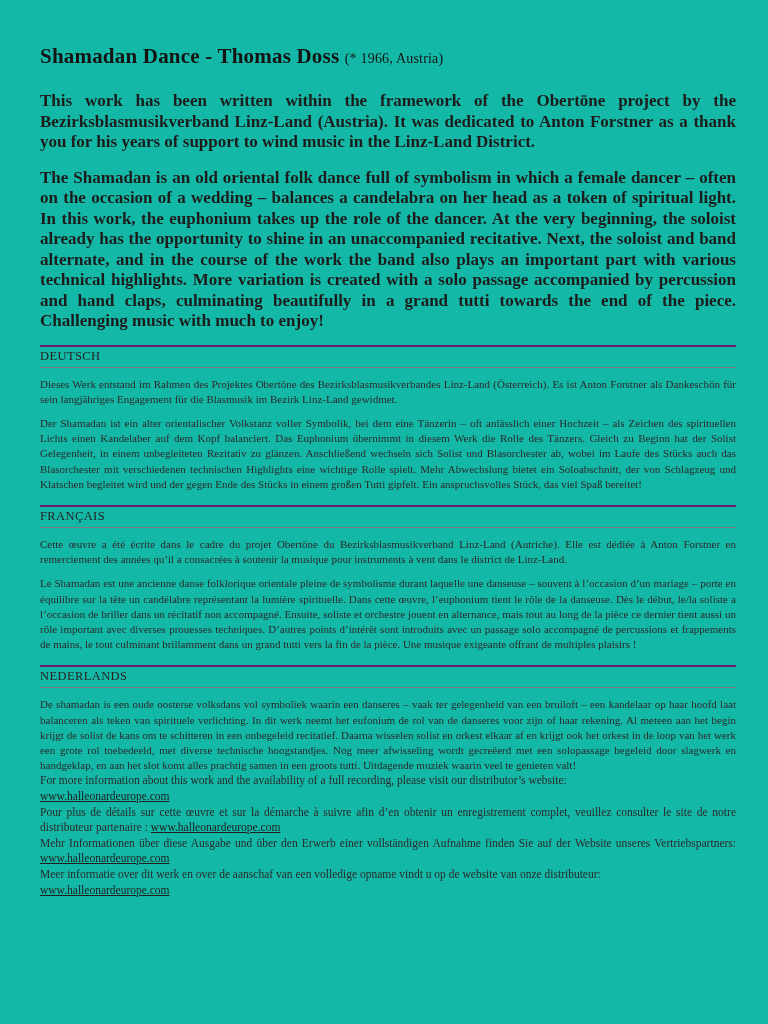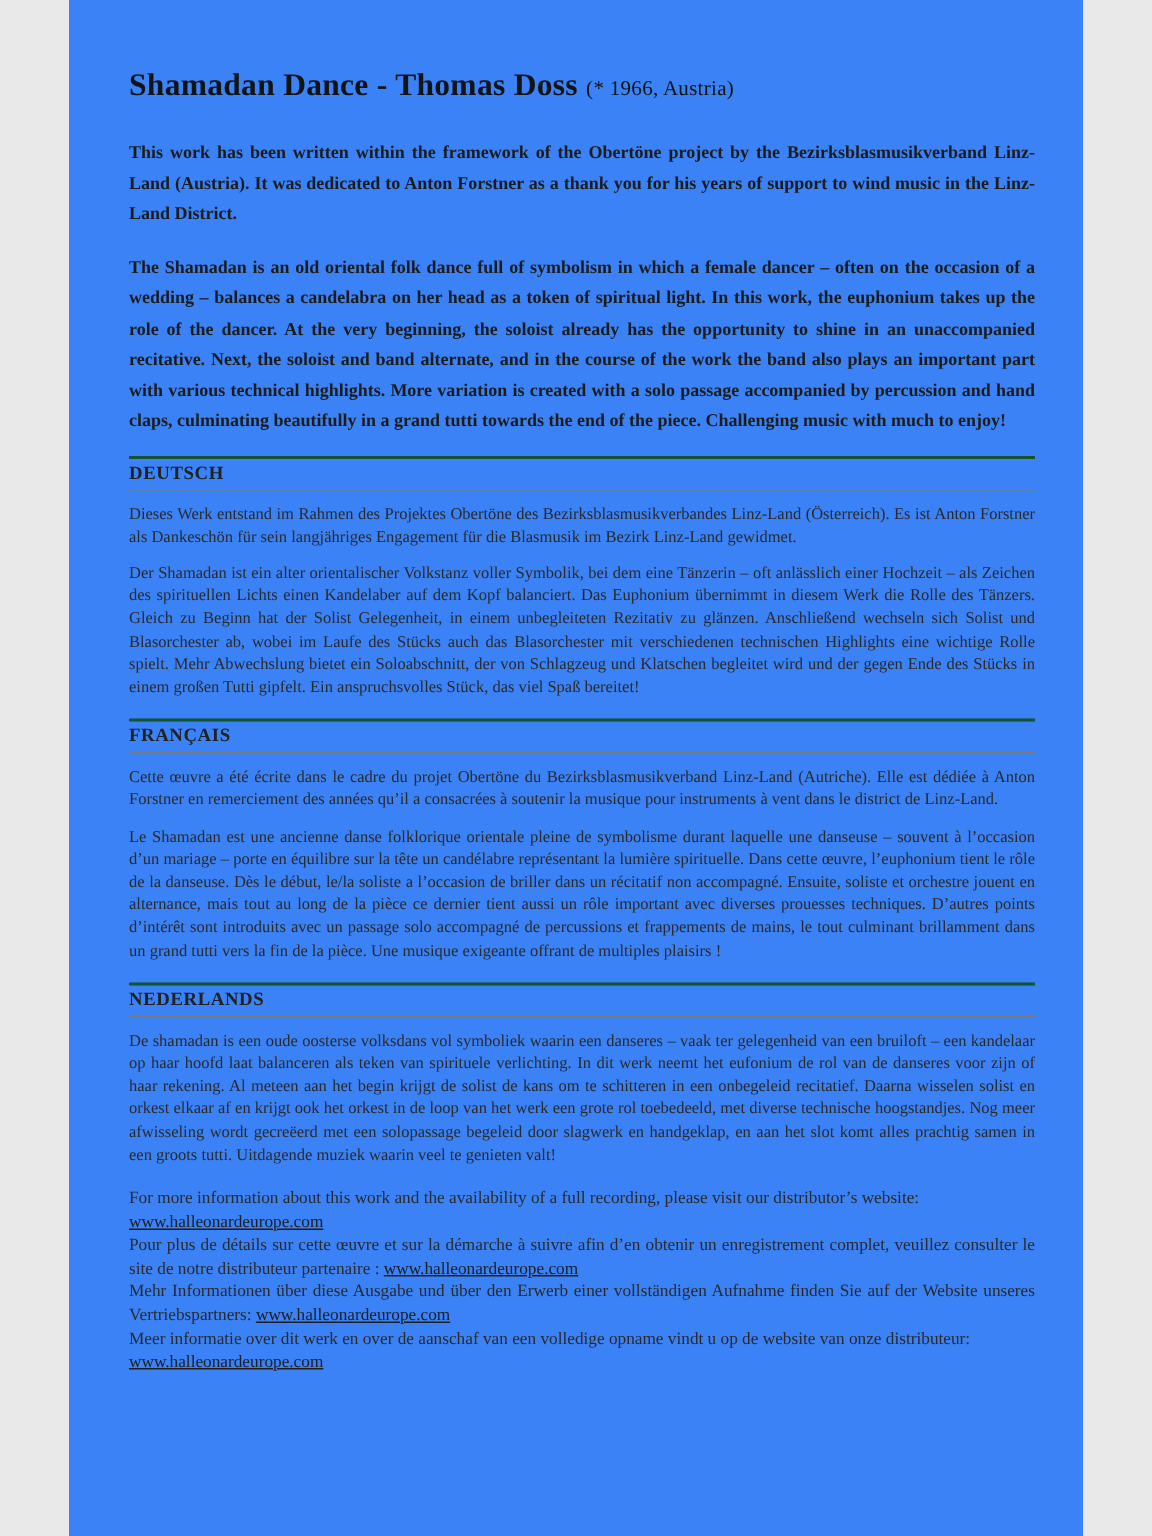--- a/index.html
+++ b/index.html
@@ -1,64 +1,63 @@
 <!DOCTYPE html>
 <html><head>
 <meta charset="utf-8">
 <style>
   html, body { margin: 0; padding: 0; background: #e9e9e9; }
   .page {
-    width: 676px; height: 1024px;
+    width: 768px; height: 1024px;
     box-sizing: border-box;
     margin: 0 auto;
-    background: #3b82f6;
+    background: #14b8a6;
     padding: 44px 32px 0 40px;
     overflow: hidden;
     font-family: "Liberation Serif", serif;
     color: #262626;
   }
   .title {
     margin: 0 0 22px 0;
     font-size: 21px;
     font-weight: 600;
     color: #131313;
     letter-spacing: 0.2px;
   }
   .title .title-sub {
     font-size: 14px;
     font-weight: 400;
   }
   .intro p {
-    font-size: 12px;
+    font-size: 17px;
     line-height: 20.5px;
     font-weight: 600;
     color: #1c1c1c;
     text-align: justify;
     margin: 0 0 15px 0;
   }
   .intro p:last-child { margin-bottom: 0; }
   .section { margin-top: 13px; }
   .section-head {
-    border-top: 2px solid #14532d;
+    border-top: 2px solid #701a75;
     border-bottom: 1.5px solid #7c7c7c;
     padding: 2px 0 3px 0;
     font-size: 12.5px;
-    font-weight: 700;
+    font-weight: 400;
     letter-spacing: 0.4px;
     color: #222222;
   }
   .section p {
     font-size: 11px;
     line-height: 15.2px;
     text-align: justify;
     margin: 9px 0 0 0;
     color: #2a2a2a;
   }
   .footer {
-    margin-top: 14px;
     font-size: 11.5px;
     line-height: 15.6px;
     text-align: justify;
     color: #2a2a2a;
   }
   .footer-item { margin: 0; }
   .link {
     color: #1e1e1e;
     text-decoration: underline;
     cursor: pointer;

